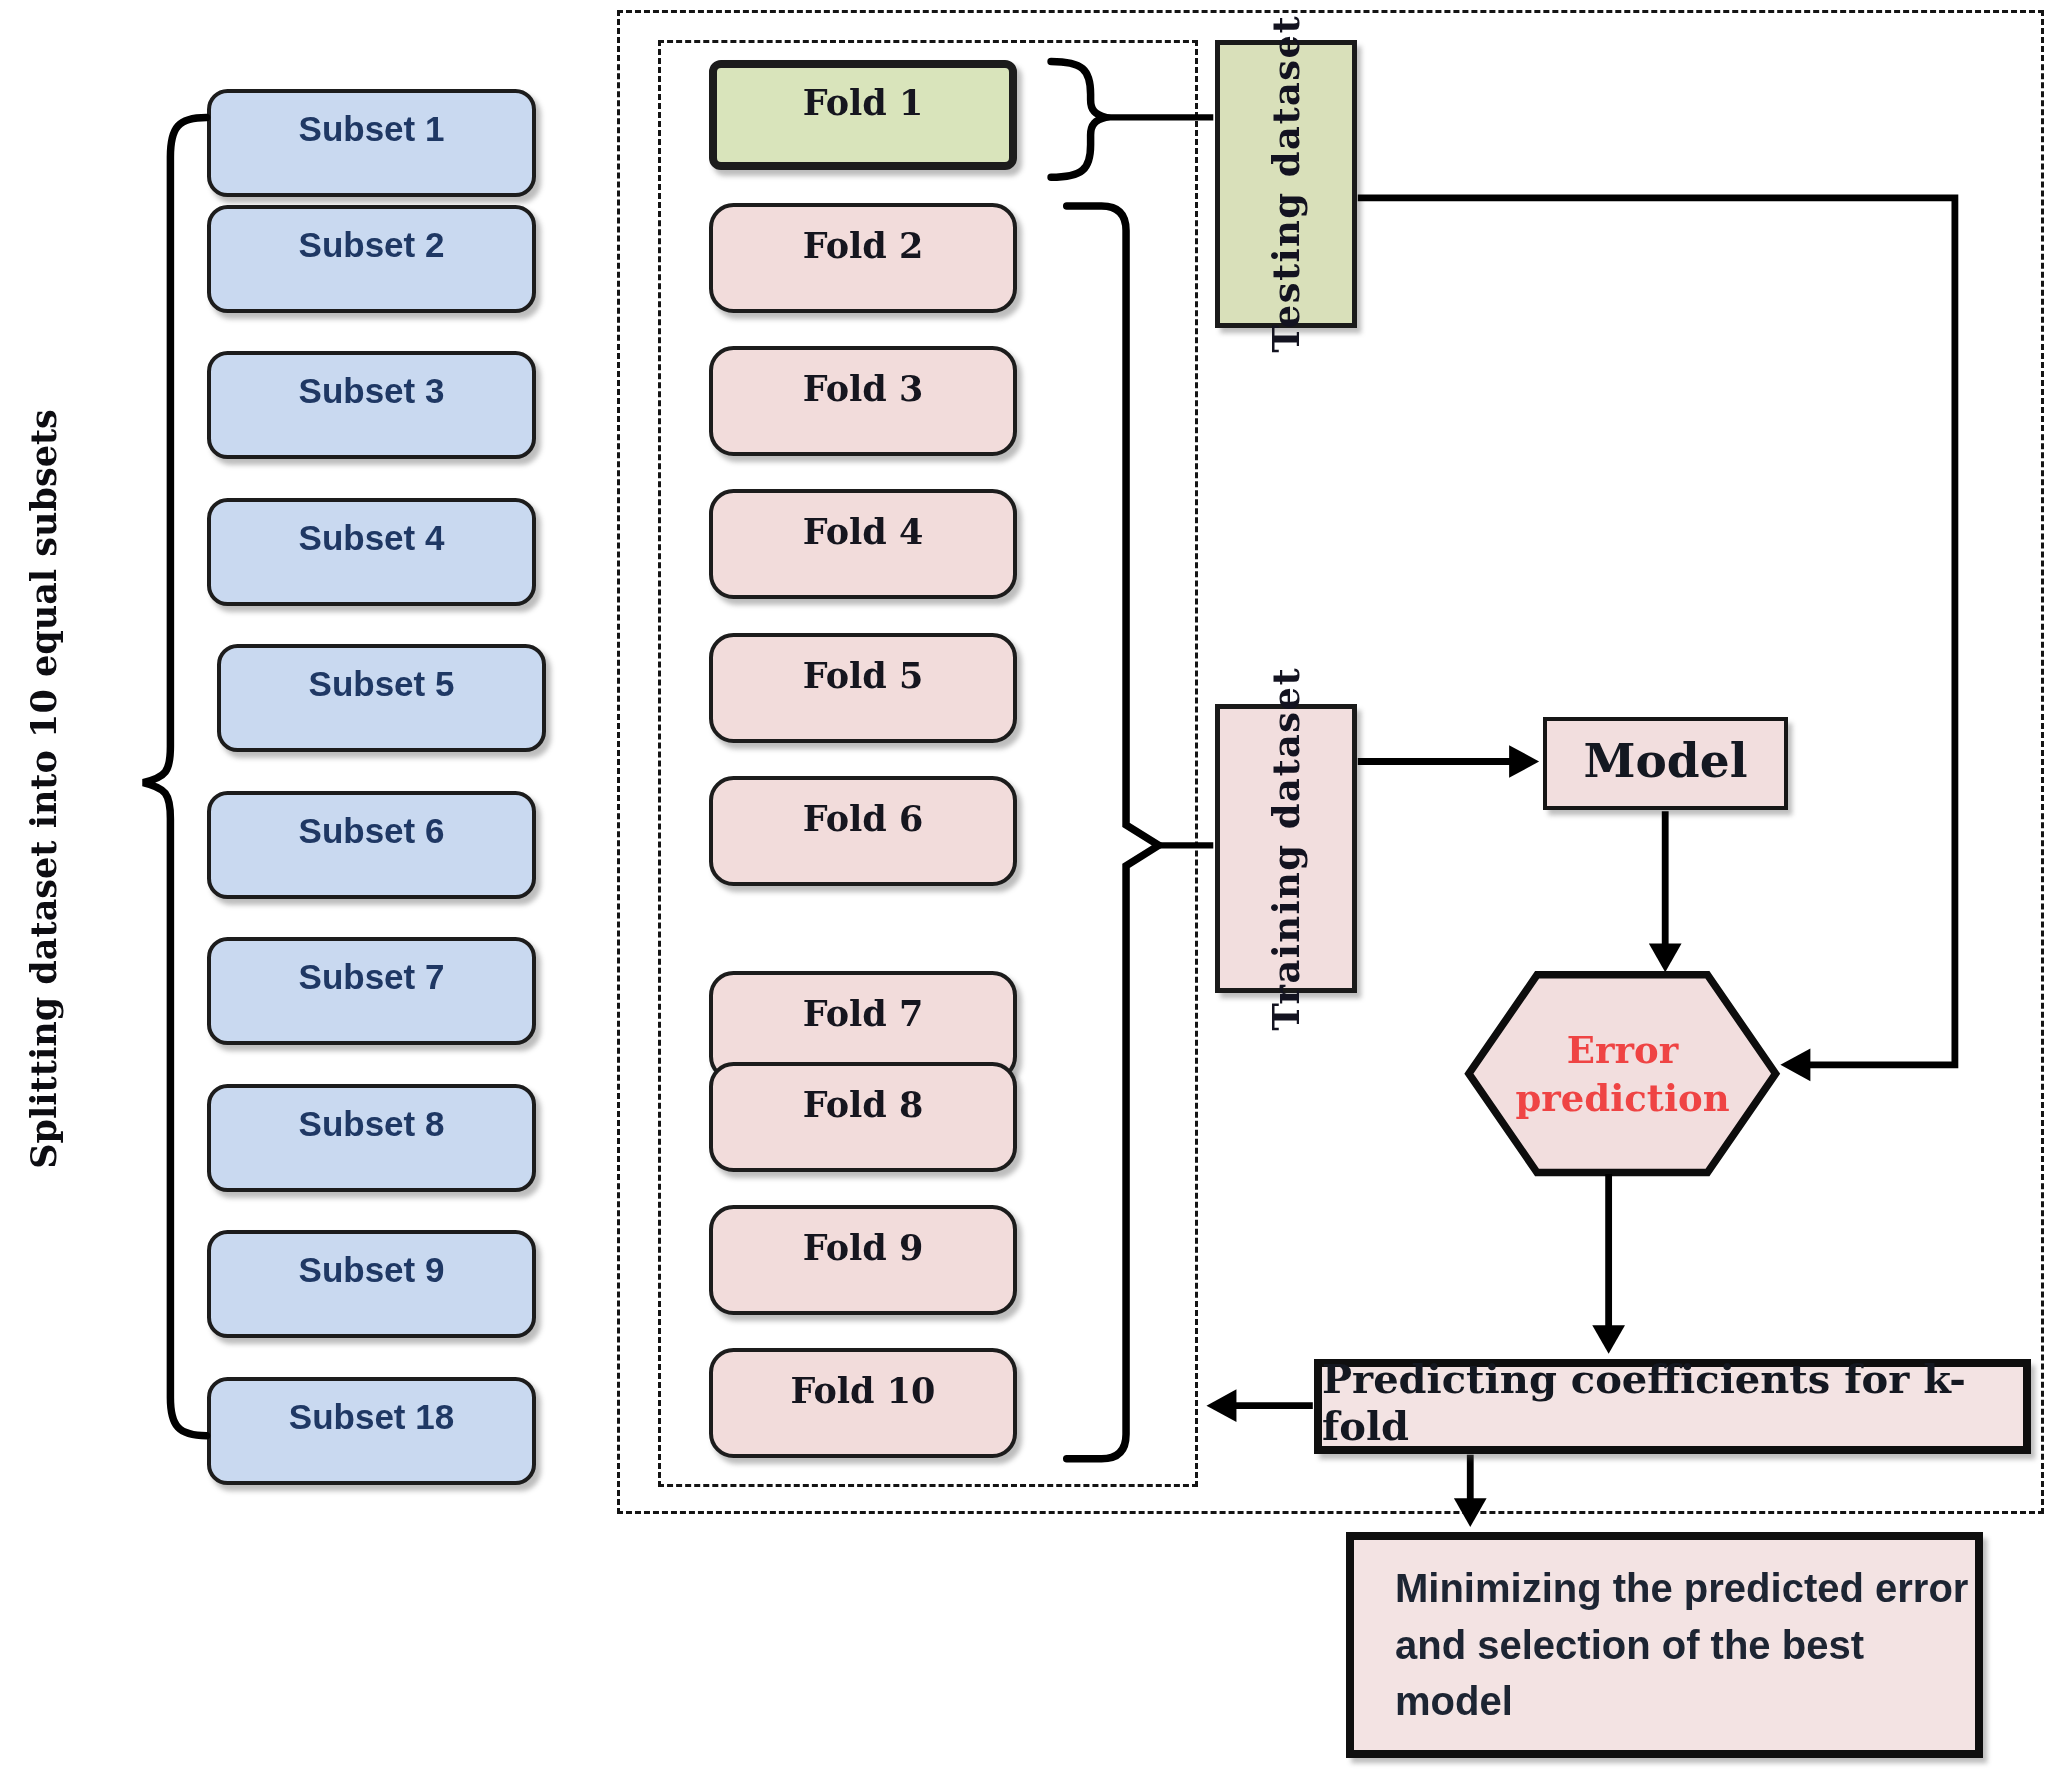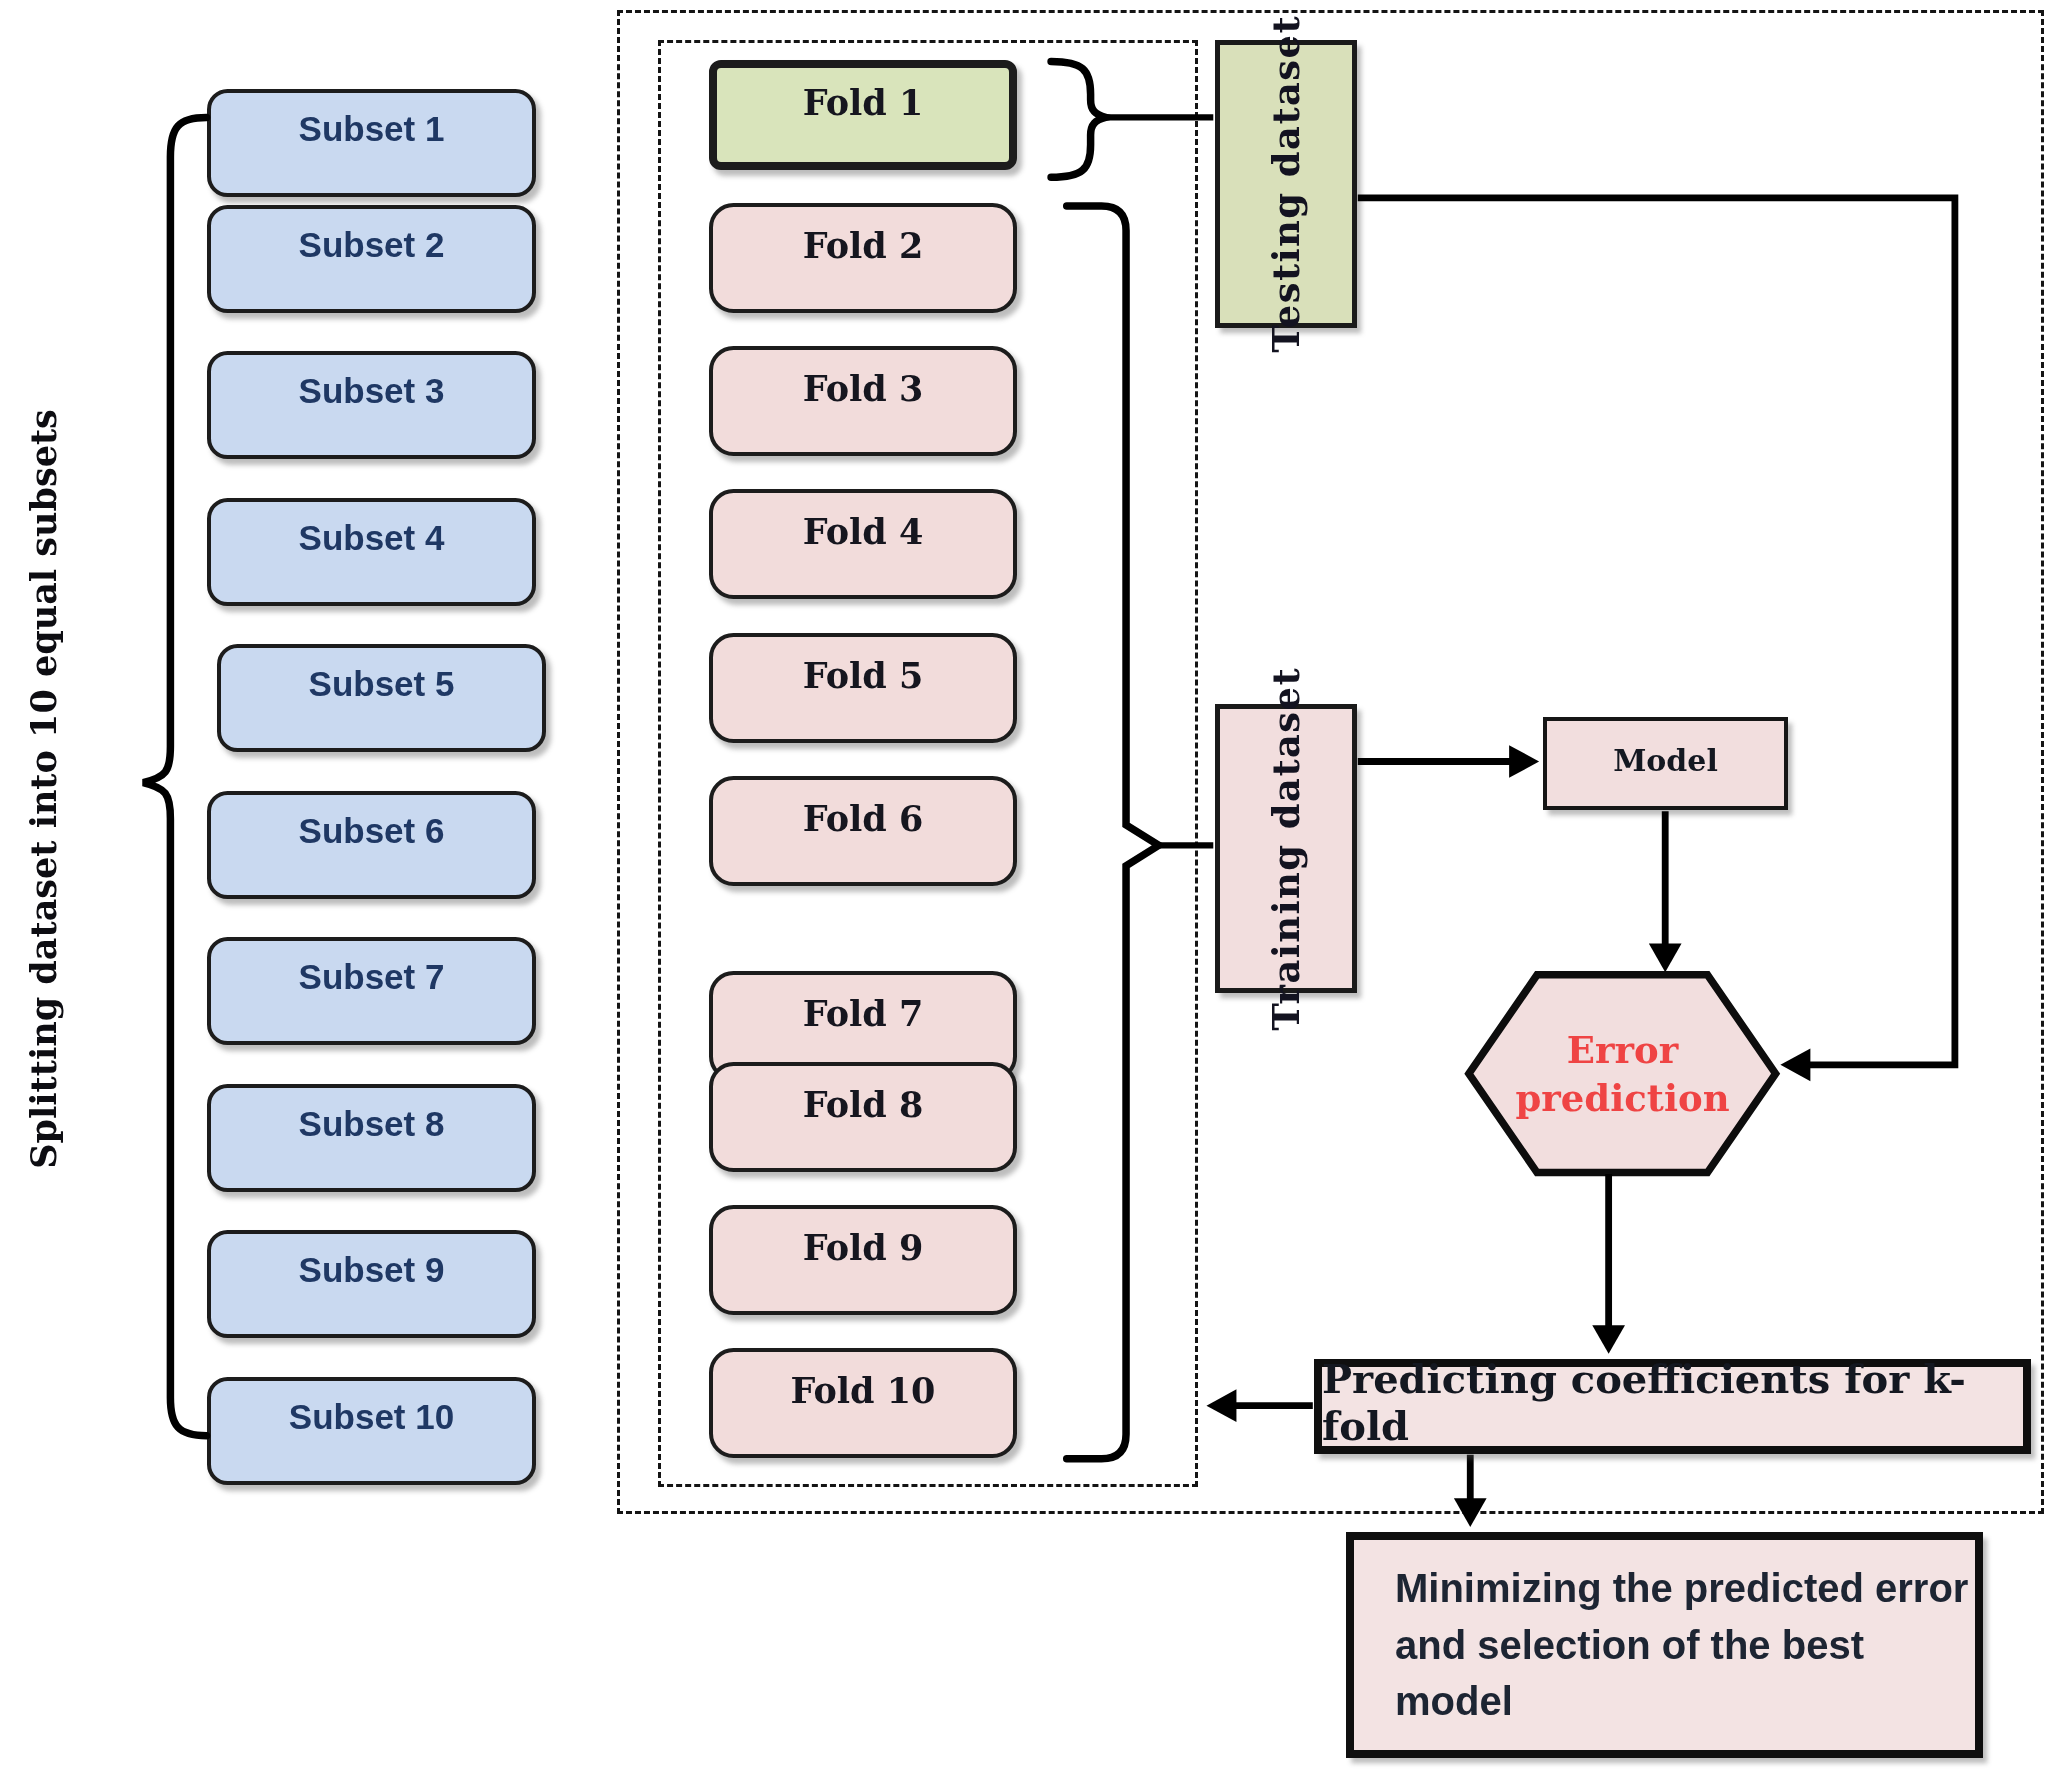--- a/index.html
+++ b/index.html
@@ -48,21 +48,21 @@
   .vert-box .vtext{
     writing-mode:vertical-rl;transform:rotate(180deg);
     white-space:nowrap;letter-spacing:1.4px;
   }
   #testing-box{left:1215px;top:40px;height:288px;background:var(--testing-fill,#d9e0ba);}
   #training-box{left:1215px;top:704px;height:289px;background:var(--training-fill,#f2dede);}
 
   #model-box{
     left:1543px;top:717px;width:245px;height:93px;
     background:var(--pink-fill,#f2dede);border:4.8px solid #161616;
-    font-weight:bold;font-size:30px;color:#141821;padding-bottom:6.8px;
+    font-weight:bold;font-size:47px;color:#141821;padding-bottom:6.8px;
   }
   #predicting-box{
     left:1314px;top:1359px;width:717px;height:95px;
     background:var(--pale-pink-fill,#f3e3e3);border:8.2px solid #0f0f0f;
     font-weight:bold;font-size:40px;color:#141821;padding-bottom:9.5px;
   }
   #minimizing-box{
     left:1346px;top:1532px;width:637px;height:226px;
     background:var(--pale-pink-fill,#f3e3e3);border:8.2px solid #0f0f0f;
     flex-direction:column;align-items:flex-start;justify-content:center;
@@ -96,21 +96,21 @@
   <div id="subsets-layer">
       <div class="node subset-box" style="top: 58px; margin-top: 31px;">Subset 1</div>
       <div class="node subset-box" style="top: 205px;">Subset 2</div>
       <div class="node subset-box" style="top: 351px;">Subset 3</div>
       <div class="node subset-box" style="top: 498px;">Subset 4</div>
       <div class="node subset-box" style="top: 644px; margin-left: 10px;">Subset 5</div>
       <div class="node subset-box" style="top: 791px;">Subset 6</div>
       <div class="node subset-box" style="top: 937px;">Subset 7</div>
       <div class="node subset-box" style="top: 1084px;">Subset 8</div>
       <div class="node subset-box" style="top: 1230px;">Subset 9</div>
-      <div class="node subset-box" style="top: 1377px;">Subset 10</div>
+      <div class="node subset-box" style="top: 1377px;">Subset 18</div>
     </div>
 
   <div id="folds-layer">
       <div class="node fold-box testing" style="top: 60px; border-radius: 12px;">Fold 1</div>
       <div class="node fold-box" style="top: 203px;">Fold 2</div>
       <div class="node fold-box" style="top: 346px;">Fold 3</div>
       <div class="node fold-box" style="top: 489px;">Fold 4</div>
       <div class="node fold-box" style="top: 633px;">Fold 5</div>
       <div class="node fold-box" style="top: 776px;">Fold 6</div>
       <div class="node fold-box" style="top: 971px;">Fold 7</div>

